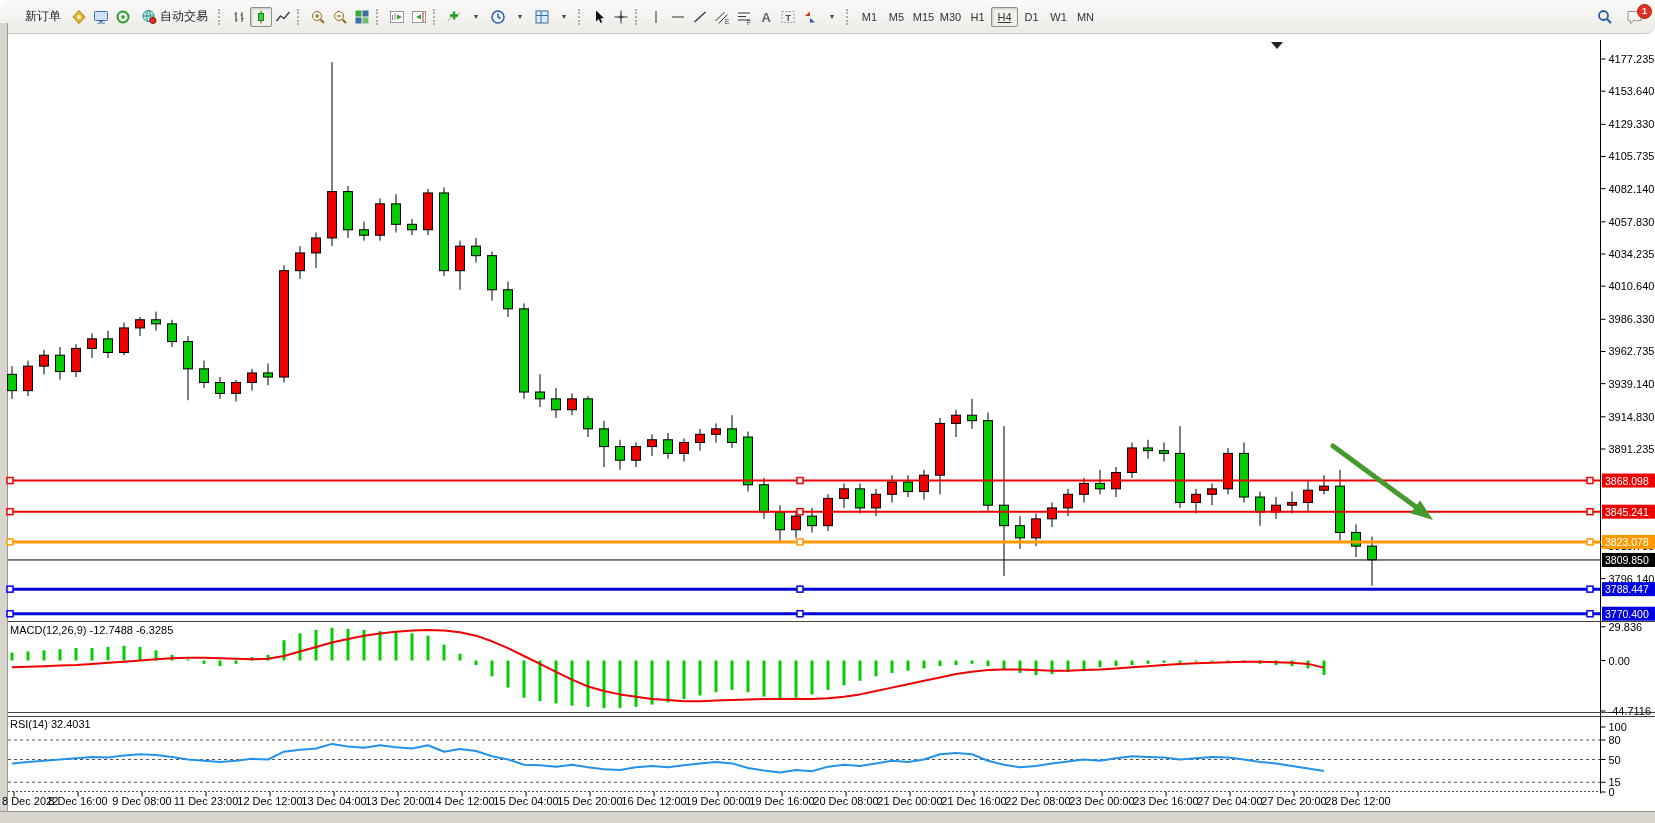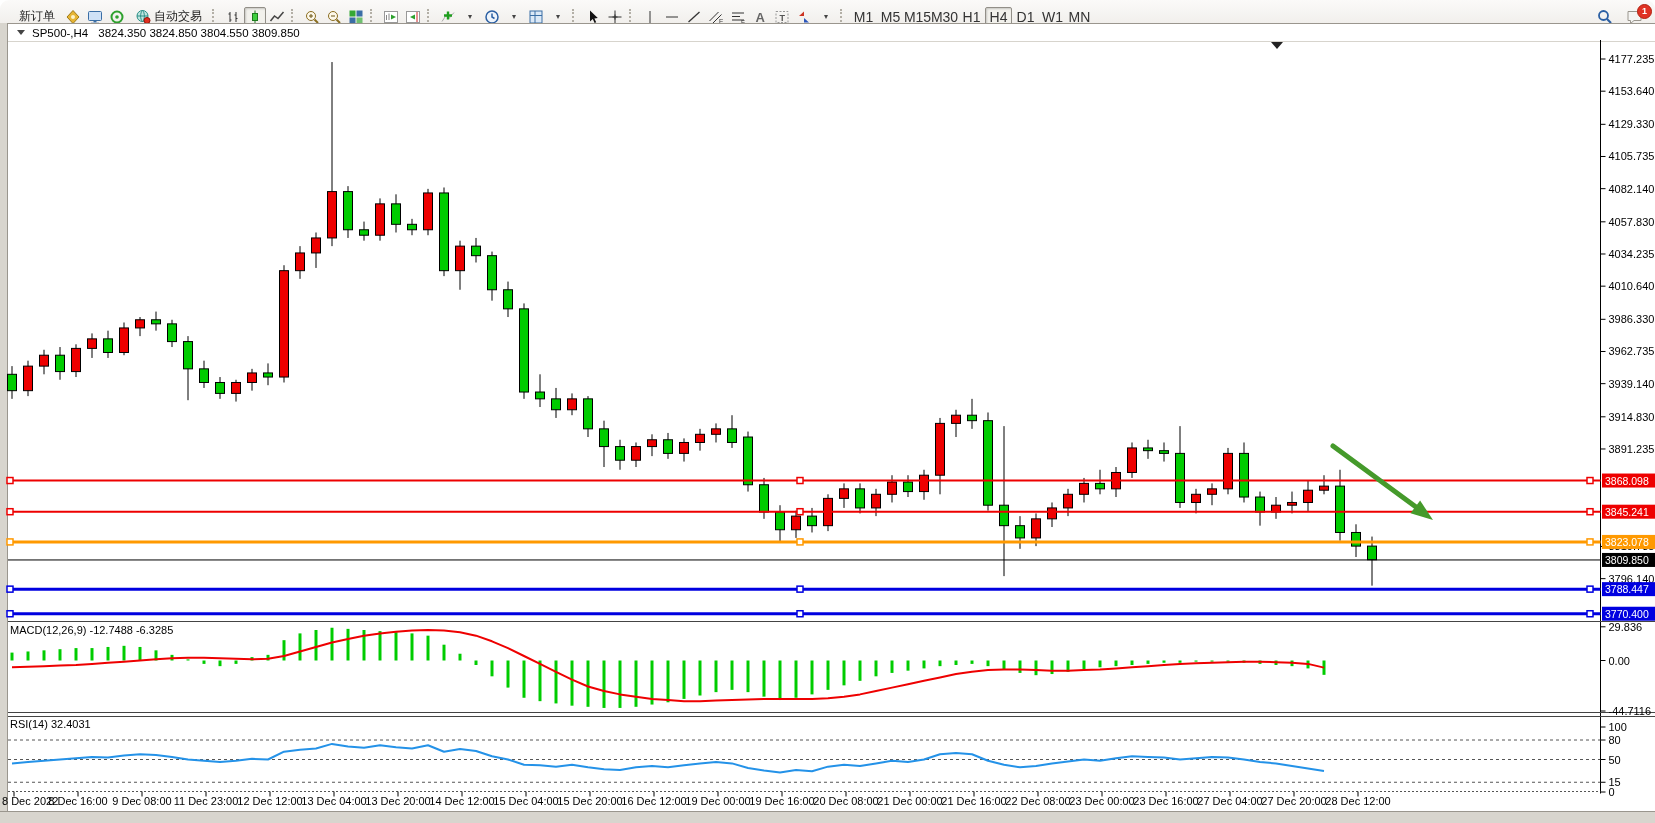--- a/index.html
+++ b/index.html
@@ -1,28 +1,28 @@
 <!DOCTYPE html>
 <html><head>
 <meta charset="utf-8">
 <style>
   html,body{margin:0;padding:0;background:#d4d0c8;}
   #app{position:relative;width:1655px;height:823px;background:#fff;overflow:hidden;
        font-family:"Liberation Sans",sans-serif;-webkit-font-smoothing:antialiased;}
   
   #toolbar{position:absolute;left:0;top:0;width:1655px;height:34px;background:linear-gradient(#fbfaf9,#edebe7);
-           border-bottom:1px solid #c9c5be;display:flex;align-items:center;padding-left:12px;box-sizing:border-box;border-radius:9px;}
+           border-bottom:1px solid #c9c5be;display:flex;align-items:center;padding-left:18px;box-sizing:border-box;border-radius:9px;}
   .tb-grip{width:3px;height:16px;border-left:2px dotted #b3afa6;margin:0 5px 0 3px;}
   .tb-btn{height:20px;min-width:22px;display:flex;align-items:center;justify-content:center;
           border:1px solid transparent;border-radius:2px;padding:0 2px;box-sizing:border-box;cursor:default;}
   .tb-btn.txt{padding:0 6px;font-size:12px;color:#222;}
   .tb-btn.pressed{border:1px solid #928f88;background:#f2f1ec;box-shadow:inset 1px 1px 2px rgba(0,0,0,.18);text-decoration:underline;}
   .tb-btn svg{display:block;}
   .caret{font-size:8px;color:#444;width:9px;text-align:center;}
-  .tf-btn{font-size:14px;color:#333;width:27px;text-align:center;}
+  .tf-btn{font-size:11px;color:#333;width:27px;text-align:center;}
   #tb-right{margin-left:auto;display:flex;align-items:center;margin-right:8px;}
   .badge{position:absolute;top:-4px;right:-6px;background:#e03224;color:#fff;font-size:9px;font-weight:bold;
          border-radius:50%;width:13px;height:13px;line-height:13px;text-align:center;border:1px solid #b2200f;}
   
   #titlebar{position:absolute;left:7px;top:23px;width:1648px;height:17px;background:#fff;
             border-top:1px solid #9a968e;border-bottom:1px solid #d7d4cd;display:flex;align-items:center;font-size:11.5px;color:#000;}
   #titlebar .dd{width:0;height:0;border-left:4px solid transparent;border-right:4px solid transparent;
                 border-top:5px solid #444;margin:0 7px 0 10px;}
   #titlebar b{font-weight:normal;margin-right:10px;}
   #left-strip{position:absolute;left:0;top:23px;width:7px;height:800px;background:#d8d5ce;border-right:1px solid #9a968e;}
@@ -216,25 +216,20 @@
         </div>
       <div class="tb-btn" style="position:relative;margin-left:6px;">
         <svg width="18" height="16">
             <path d="M2 2.5h13v9H8l-3.5 3v-3H2z" fill="#f4f4f2" stroke="#9a968e"></path>
           </svg>
         <span class="badge">1</span>
         </div>
     </div>
   </div>
 
-  <div id="titlebar">
-    <span class="dd"></span>
-    <b>SP500-,H4</b>
-    <span>3824.350 3824.850 3804.550 3809.850</span>
-  </div>
 
   <div id="left-strip"></div>
   <div id="bottom-strip"></div>
 
   <svg id="chart-svg" width="1655" height="771">
       <g>
         <line x1="1600.5" y1="0" x2="1600.5" y2="753.5" stroke="#000" stroke-width="1"></line>
         <line x1="8" y1="581.5" x2="1655" y2="581.5" stroke="#444"></line>
         <line x1="8" y1="672.5" x2="1655" y2="672.5" stroke="#444"></line>
         <line x1="8" y1="676.5" x2="1655" y2="676.5" stroke="#444"></line>

